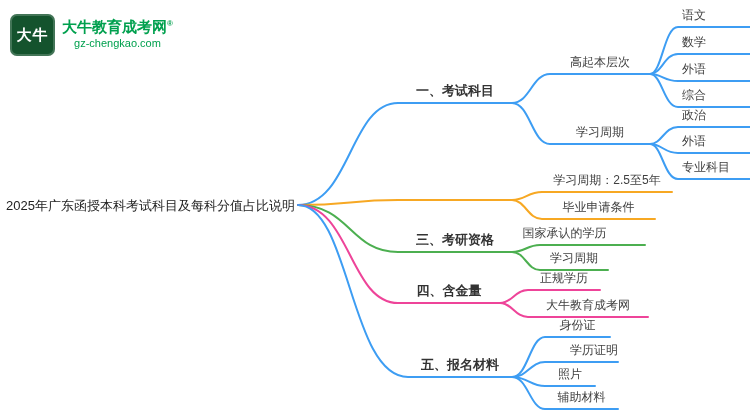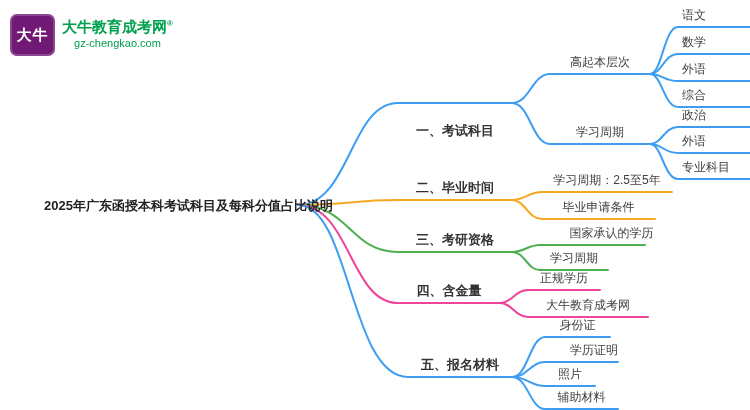--- a/index.html
+++ b/index.html
@@ -11,34 +11,33 @@
     position:relative;
     width:750px;height:410px;
     overflow:hidden;
     background:#ffffff;
   }
   svg.connectors{position:absolute;left:0;top:0;}
   
   .logo{position:absolute;left:10px;top:14px;display:flex;align-items:flex-start;gap:7px;}
   .logo-badge{
     width:45px;height:42px;border-radius:7px;
-    background:#701a75;color:#ffffff;
+    background:#14532d;color:#ffffff;
     display:flex;align-items:center;justify-content:center;
     font-weight:bold;font-size:15px;letter-spacing:1px;
     box-shadow:inset 0 0 0 2px #ffffff33;
   }
   .logo-title{color:#00a04e;font-weight:bold;font-size:15px;line-height:19px;}
   .logo-title sup{font-size:8px;}
   .logo-sub{color:#00a04e;font-size:11px;line-height:15px;text-align:center;}
   
   .central{
     position:absolute;left:6px;top:197px;
-    font-size:13px;font-weight:700;color:#222222;
+    font-size:13px;font-weight:400;color:#222222;
     white-space:nowrap;
-    margin-left:38px;
   }
   
   .n{
     position:absolute;
     font-size:12px;color:#404040;
     text-align:center;white-space:nowrap;line-height:15px;
   }
   .n1{font-size:13px;font-weight:bold;color:#333333;line-height:17px;}
   .leaf{text-align:left;padding-left:4px;}
 </style>
@@ -84,42 +83,41 @@
       <span>大牛</span>
     </div>
     <div class="logo-text">
       <div class="logo-title"><span>大牛教育成考网</span><sup>®</sup></div>
       <div class="logo-sub">gz-chengkao.com</div>
     </div>
   </header>
 
   <div class="central">2025年广东函授本科考试科目及每科分值占比说明</div>
 
-  <div class="n n1" style="left:398px;top:82px;width:114px;margin-top:40px;">一、考试科目</div>
-  <div class="n n1" style="left:398px;top:179px;width:114px;">二、毕业时间</div>
+  <div class="n n1" style="left:398px;top:82px;width:114px;">一、考试科目</div>
   <div class="n n1" style="left:398px;top:231px;width:114px;">三、考研资格</div>
   <div class="n n1" style="left:408px;top:356px;width:104px;">五、报名材料</div>
   <div class="n n1" style="left:398px;top:282px;width:102px;">四、含金量</div>
 
   <div class="n" style="left:550px;top:55px;width:100px;">高起本层次</div>
   <div class="n" style="left:550px;top:125px;width:100px;">学习周期</div>
 
   <div class="n leaf" style="left:678px;top:8px;width:70px;">语文</div>
   <div class="n leaf" style="left:678px;top:35px;width:70px;">数学</div>
   <div class="n leaf" style="left:678px;top:62px;width:70px;">外语</div>
   <div class="n leaf" style="left:678px;top:88px;width:70px;">综合</div>
 
   <div class="n leaf" style="left:678px;top:108px;width:70px;">政治</div>
   <div class="n leaf" style="left:678px;top:134px;width:70px;">外语</div>
   <div class="n leaf" style="left:678px;top:160px;width:70px;">专业科目</div>
 
   <div class="n" style="left:542px;top:173px;width:130px;">学习周期：2.5至5年</div>
   <div class="n" style="left:542px;top:200px;width:113px;">毕业申请条件</div>
 
-  <div class="n" style="left:559px;top:226px;width:105px;">国家承认的学历</div>
+  <div class="n" style="left:512px;top:226px;width:105px;">国家承认的学历</div>
   <div class="n" style="left:540px;top:251px;width:68px;">学习周期</div>
 
   <div class="n" style="left:528px;top:271px;width:72px;">正规学历</div>
   <div class="n" style="left:528px;top:298px;width:120px;">大牛教育成考网</div>
 
   <div class="n" style="left:545px;top:318px;width:65px;">身份证</div>
   <div class="n" style="left:545px;top:343px;width:73px;text-align:right;">学历证明</div>
   <div class="n" style="left:545px;top:367px;width:50px;">照片</div>
   <div class="n" style="left:545px;top:390px;width:73px;">辅助材料</div>
 

